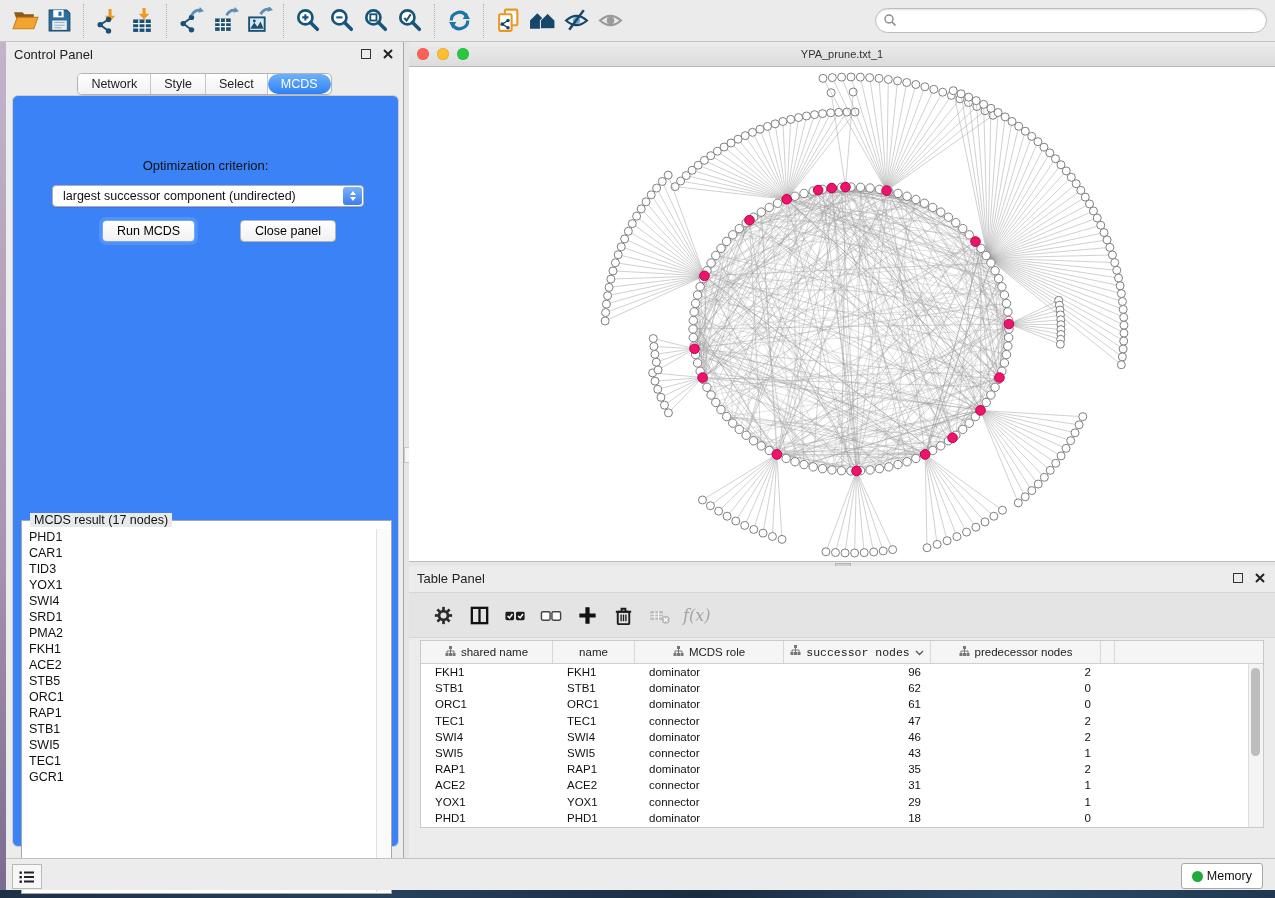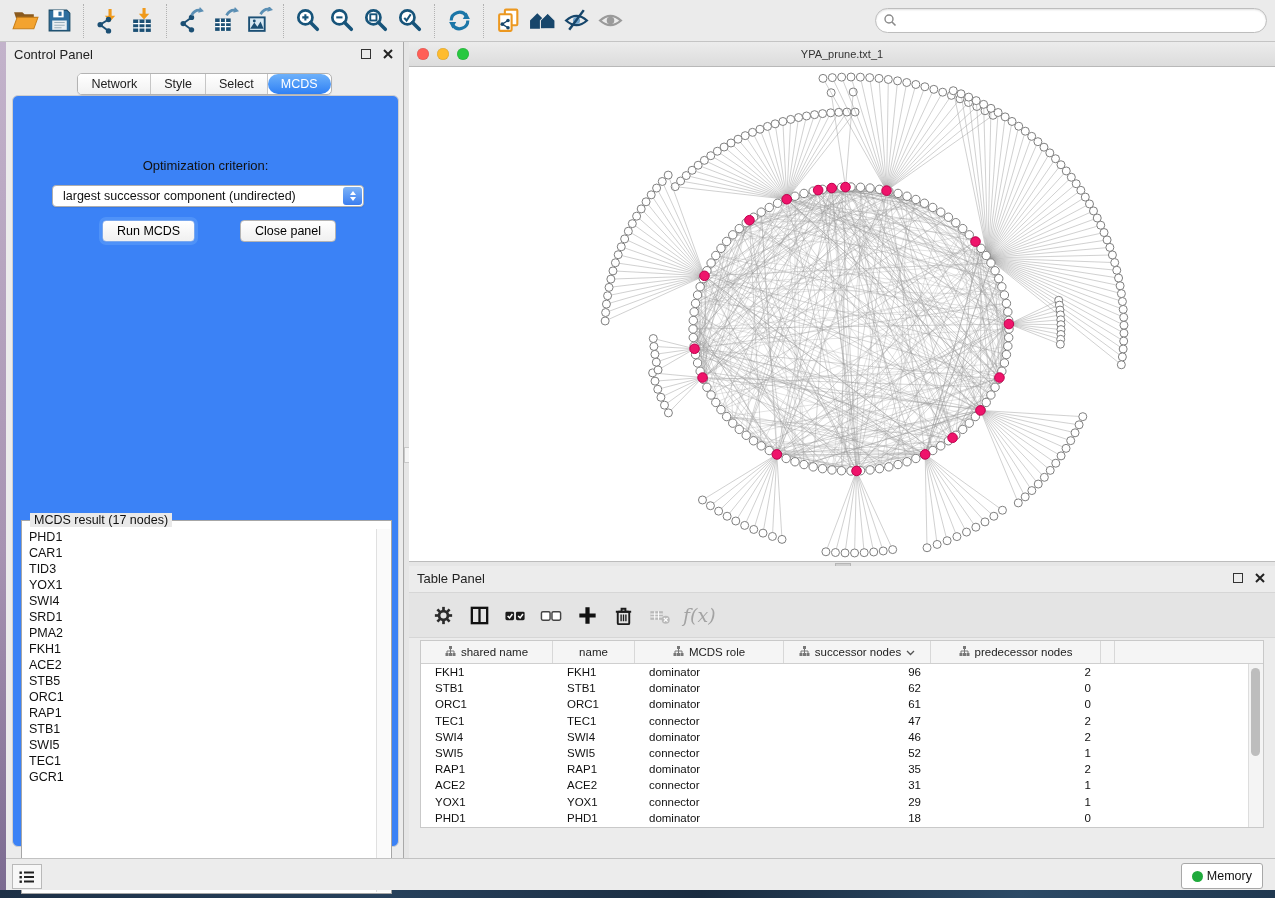--- a/index.html
+++ b/index.html
@@ -68,21 +68,21 @@
   #vsplit{position:absolute;left:404px;top:42px;width:5px;height:816px;background:#e6e6e6;border-right:1px solid #9c9c9c;}
   #vsplit .grip{position:absolute;left:0px;top:405px;width:4px;height:14px;background:#f5f5f5;border:1px solid #c9c9c9;}
   #hsplit{position:absolute;left:409px;top:561px;width:866px;height:5px;background:#e6e6e6;border-top:1px solid #bcbcbc;}
   #hsplit .grip{position:absolute;left:426px;top:1px;width:14px;height:3px;background:#cfcfcf;border:1px solid #b5b5b5;}
   
   #table-panel{position:absolute;left:409px;top:566px;width:866px;height:292px;background:#ececec;}
   #tp-toolbar{position:absolute;left:0px;top:26px;width:866px;height:46px;background:#e4e4e4;
     border-top:1px solid #d6d6d6;border-bottom:1px solid #d6d6d6;display:flex;align-items:center;padding-left:16px;box-sizing:border-box;}
   .tbicon{width:36px;height:32px;display:flex;align-items:center;justify-content:center;}
   .tbicon svg{width:23px;height:23px;}
-  #fx-label{font-size:19px;color:#a3a3a3;font-family:"DejaVu Serif",serif;font-style:italic;margin-left:6px;}
+  #fx-label{font-size:16px;color:#a3a3a3;font-family:"DejaVu Serif",serif;font-style:italic;margin-left:6px;}
   #node-table{position:absolute;left:11px;top:74px;width:842px;height:186px;background:#fff;
     border:1px solid #c9c9c9;box-sizing:content-box;}
   #nt-header{display:flex;height:22px;border-bottom:1px solid #cfcfcf;background:#f5f5f5;}
   .hcell{display:flex;align-items:center;justify-content:center;gap:5px;font-size:11.5px;color:#222;
     border-right:1px solid #d8d8d8;box-sizing:border-box;height:22px;}
   .hcell svg{flex:0 0 auto;}
   #nt-body{position:absolute;left:0;top:23px;right:14px;bottom:0;overflow:hidden;}
   .trow{display:flex;height:16.2px;align-items:center;}
   .tcell{font-size:11.5px;box-sizing:border-box;padding-left:14px;white-space:nowrap;}
   .tcell.num{text-align:right;padding-left:0;padding-right:10px;}
@@ -1323,21 +1323,21 @@
               <g fill="#777">
                 <rect x="4" y="0" width="3" height="3"></rect>
                 <rect x="0.5" y="7" width="3" height="3"></rect>
                 <rect x="4" y="7" width="3" height="3"></rect>
                 <rect x="7.5" y="7" width="3" height="3"></rect>
               </g>
               <path d="M5.5 3v2M2 5h7M2 5v2M5.5 5v2M9 5v2" stroke="#777" fill="none" stroke-width="1"></path>
             </svg></span>
           <span>MCDS role</span>
         </div>
-        <div class="hcell" style="width: 147px;">
+        <div class="hcell" style="width: 147px; font-family: Liberation Mono, monospace;">
           <span><svg width="11" height="11" viewBox="0 0 11 11">
               <g fill="#777">
                 <rect x="4" y="0" width="3" height="3"></rect>
                 <rect x="0.5" y="7" width="3" height="3"></rect>
                 <rect x="4" y="7" width="3" height="3"></rect>
                 <rect x="7.5" y="7" width="3" height="3"></rect>
               </g>
               <path d="M5.5 3v2M2 5h7M2 5v2M5.5 5v2M9 5v2" stroke="#777" fill="none" stroke-width="1"></path>
             </svg></span>
           <span>successor nodes</span>
@@ -1392,21 +1392,21 @@
           <div class="tcell" style="width: 132px;">SWI4</div>
           <div class="tcell" style="width: 82px;">SWI4</div>
           <div class="tcell" style="width: 149px;">dominator</div>
           <div class="tcell num" style="width: 147px;">46</div>
           <div class="tcell num" style="width: 170px;">2</div>
         </div>
         <div class="trow">
           <div class="tcell" style="width: 132px;">SWI5</div>
           <div class="tcell" style="width: 82px;">SWI5</div>
           <div class="tcell" style="width: 149px;">connector</div>
-          <div class="tcell num" style="width: 147px;">52</div>
+          <div class="tcell num" style="width: 147px;">43</div>
           <div class="tcell num" style="width: 170px;">1</div>
         </div>
         <div class="trow">
           <div class="tcell" style="width: 132px;">RAP1</div>
           <div class="tcell" style="width: 82px;">RAP1</div>
           <div class="tcell" style="width: 149px;">dominator</div>
           <div class="tcell num" style="width: 147px;">35</div>
           <div class="tcell num" style="width: 170px;">2</div>
         </div>
         <div class="trow">

